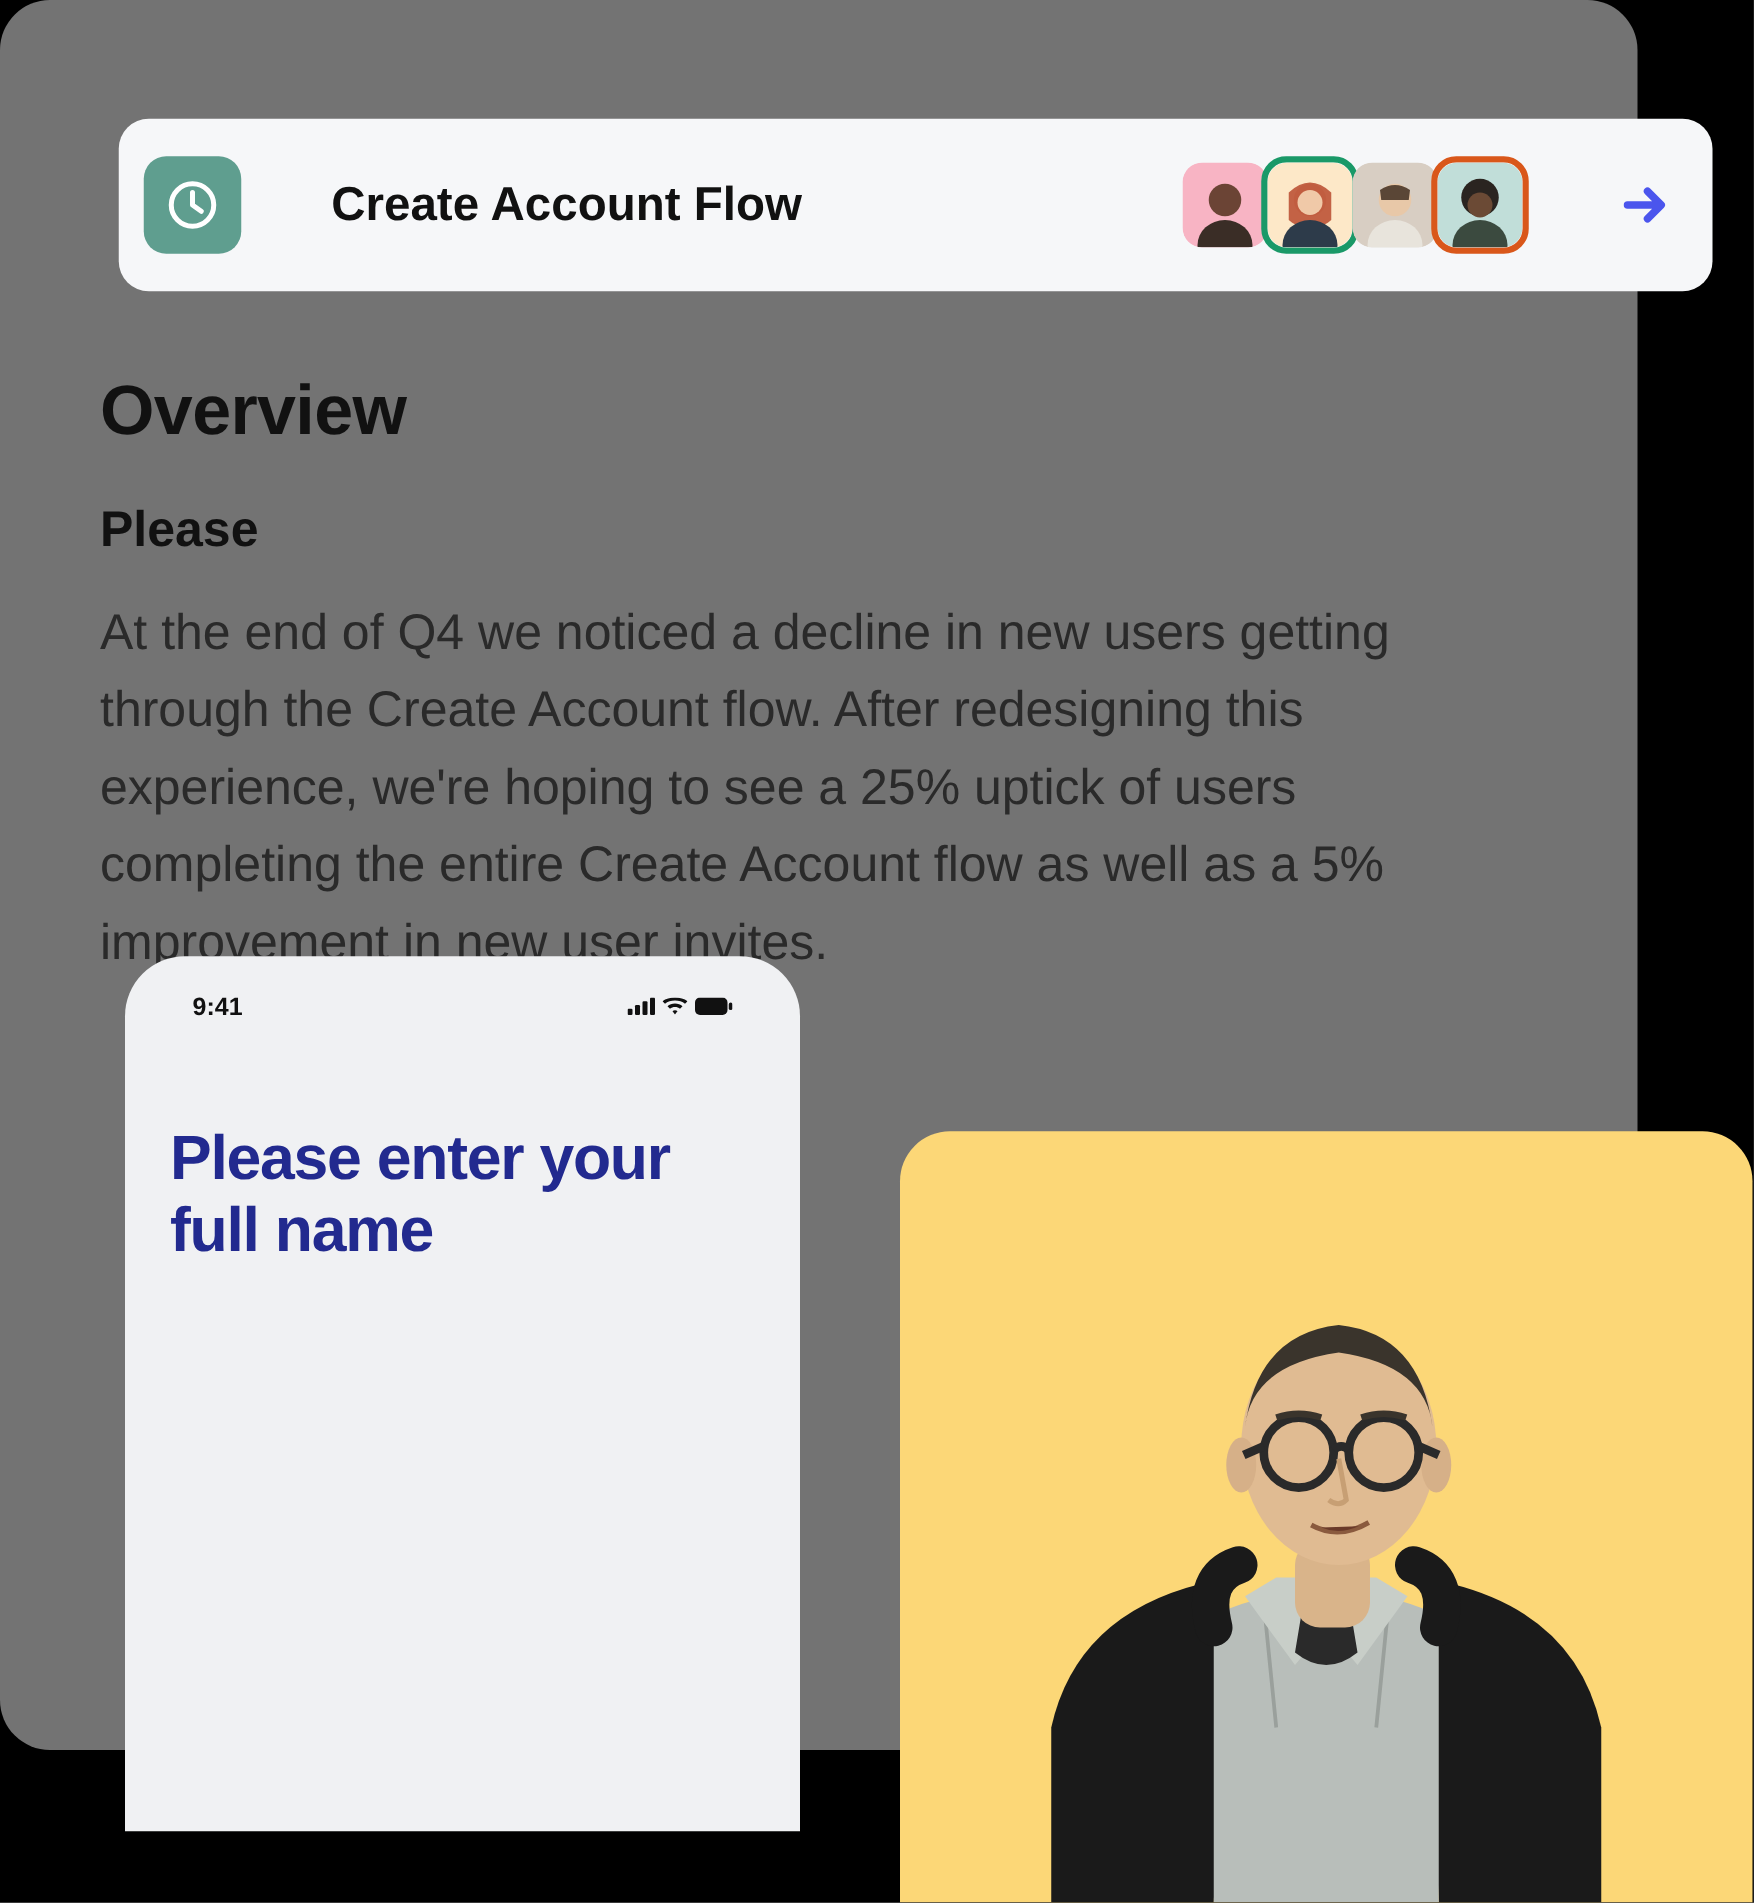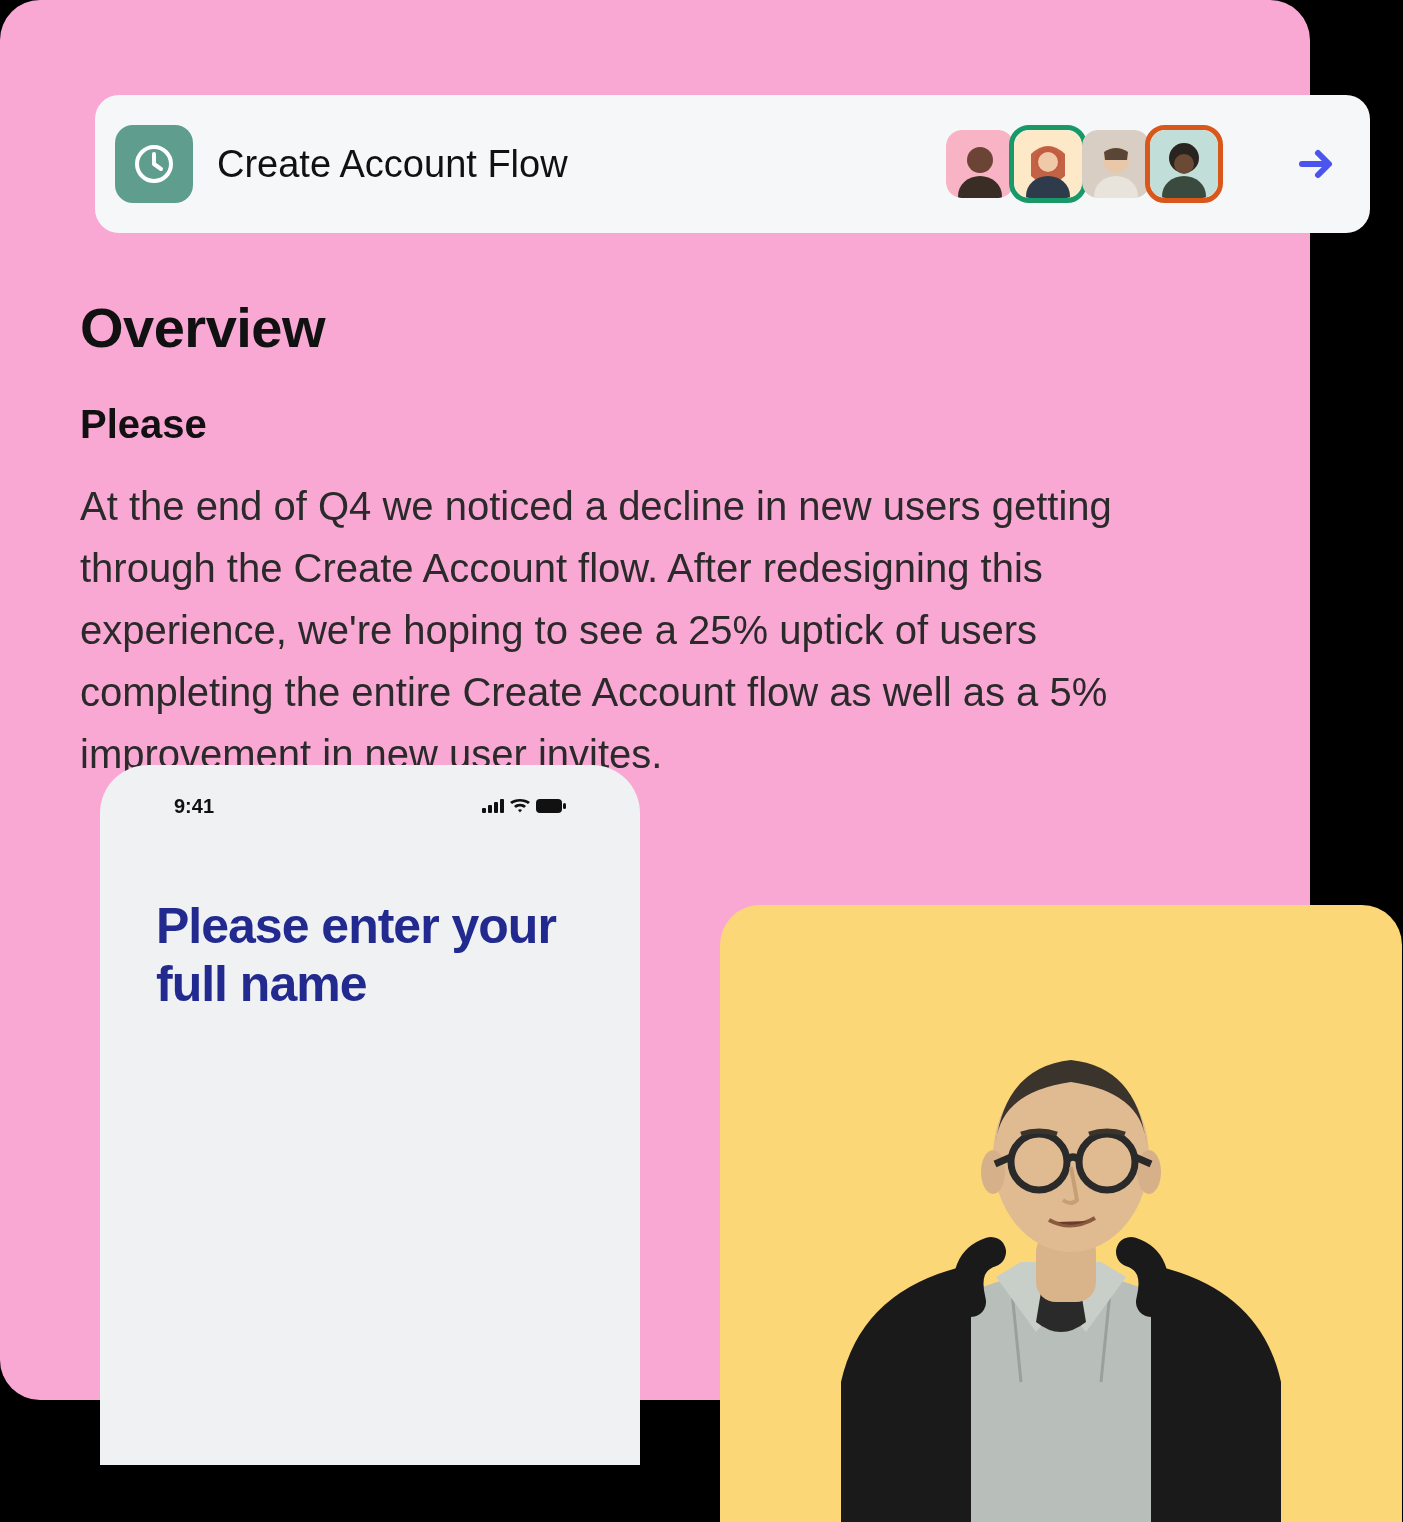--- a/index.html
+++ b/index.html
@@ -14,21 +14,21 @@
       height: 1522px;
       position: relative;
       overflow: hidden;
     }
     .page-card {
       position: absolute;
       top: 0;
       left: 0;
       width: 1310px;
       height: 1400px;
-      background: #f9a8d4;
+      background: #737373;
       border-radius: 40px;
       padding: 95px 80px;
     }
     .header-bar {
       position: absolute;
       top: 95px;
       left: 95px;
       width: 1275px;
       height: 138px;
       background: #f6f7f9;
@@ -43,23 +43,24 @@
       height: 78px;
       background: #5f9e8f;
       border-radius: 18px;
       display: flex;
       align-items: center;
       justify-content: center;
       flex-shrink: 0;
     }
     .header-title {
       font-size: 38px;
-      font-weight: 400;
+      font-weight: 700;
       color: #111;
       flex: 1;
+      margin-left: 48px;
     }
     .avatars {
       display: flex;
       align-items: center;
     }
     .avatar {
       width: 78px;
       height: 78px;
       border-radius: 20px;
       margin-left: -10px;
@@ -118,21 +119,21 @@
       max-width: 1090px;
     }
     .phone-mock {
       position: absolute;
       top: 765px;
       left: 100px;
       width: 540px;
       height: 700px;
       background: #f0f1f3;
       border-radius: 48px 48px 0 0;
-      padding: 30px 56px;
+      padding: 30px 36px;
     }
     .status-bar {
       display: flex;
       justify-content: space-between;
       align-items: center;
       font-size: 20px;
       font-weight: 600;
       color: #111;
       padding: 0 18px;
       margin-bottom: 80px;

